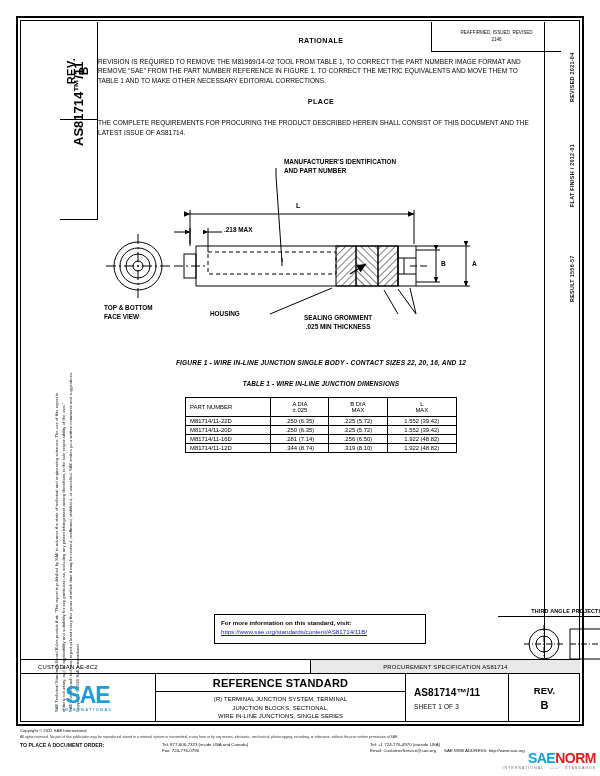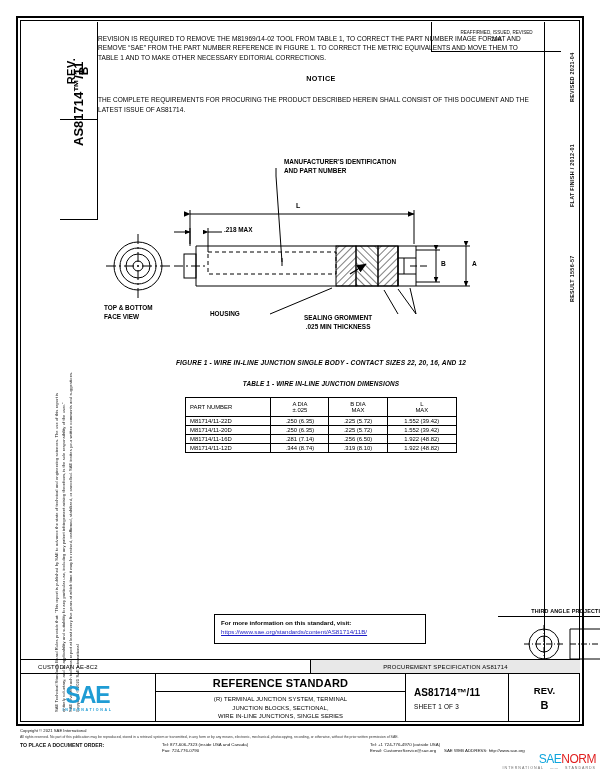--- a/index.html
+++ b/index.html
@@ -318,21 +318,21 @@
   .f-order .c4 { position: absolute; left: 350px; top: 6px; font-size: 4.4px; }
   .f-order .c5 { position: absolute; left: 142px; top: 6px; font-size: 4.4px; }
   .f-order .c6 { position: absolute; left: 424px; top: 6px; font-size: 4.4px; }
 
   .watermark {
     position: absolute;
     right: 4px; bottom: 6px;
     display: flex; flex-direction: column; align-items: flex-end;
   }
   .wm-main {
-    font-size: 12px; font-weight: normal;
+    font-size: 14px; font-weight: bold;
     color: #0ea5dd; letter-spacing: -0.5px;
     line-height: 1;
   }
   .wm-main .red { color: #e02020; }
   .wm-sub {
     font-size: 3.6px; color: #6a6a6a;
     letter-spacing: 1px; margin-top: 1px;
   }
 </style>
 </head>
@@ -373,24 +373,25 @@
   </div>
 
   <div class="right-strip">
     <div class="rv" style="left:24px; top:280px;">RESULT 1556-57</div>
     <div class="rv" style="left:24px; top:185px;">FLAT FINISH / 2012-01</div>
     <div class="rv" style="left:24px; top:80px;">REVISED 2021-04</div>
   </div>
 
   <div class="content">
 
+    <div class="heading" style="margin-top:14px;">RATIONALE</div>
 
     <div class="para" style="margin-top:12px; padding-right:6px;">REVISION IS REQUIRED TO REMOVE THE M81969/14-02 TOOL FROM TABLE 1, TO CORRECT THE PART NUMBER IMAGE FORMAT AND REMOVE “SAE” FROM THE PART NUMBER REFERENCE IN FIGURE 1. TO CORRECT THE METRIC EQUIVALENTS AND MOVE THEM TO TABLE 1 AND TO MAKE OTHER NECESSARY EDITORIAL CORRECTIONS.</div>
 
-    <div class="heading" style="margin-top:12px;">NOTICE</div>
+    <div class="heading" style="margin-top:12px;">PLACE</div>
 
     <div class="para" style="margin-top:12px; padding-right:6px;">THE COMPLETE REQUIREMENTS FOR PROCURING THE PRODUCT DESCRIBED HEREIN SHALL CONSIST OF THIS DOCUMENT AND THE LATEST ISSUE OF AS81714.</div>
 
     <div class="figure">
       <svg class="fig-svg" width="446" height="210" viewBox="0 0 446 210">
         <defs>
           <marker id="ah" markerWidth="7" markerHeight="6" refX="6.5" refY="3" orient="auto">
             <path d="M0,0 L7,3 L0,6 z" fill="#000"></path>
           </marker>
           <marker id="ahs" markerWidth="6" markerHeight="5" refX="5.5" refY="2.5" orient="auto">

